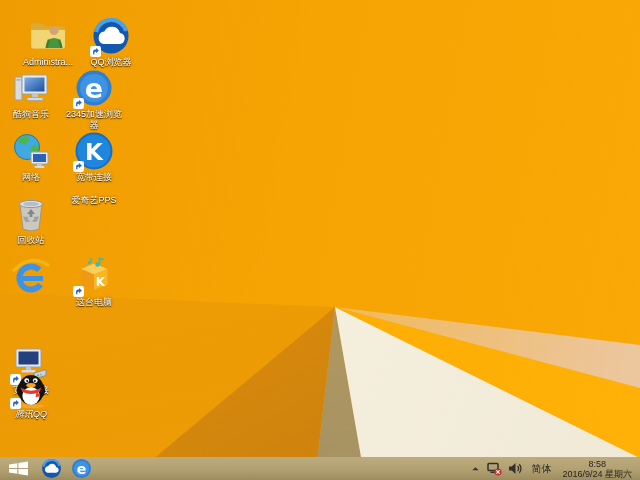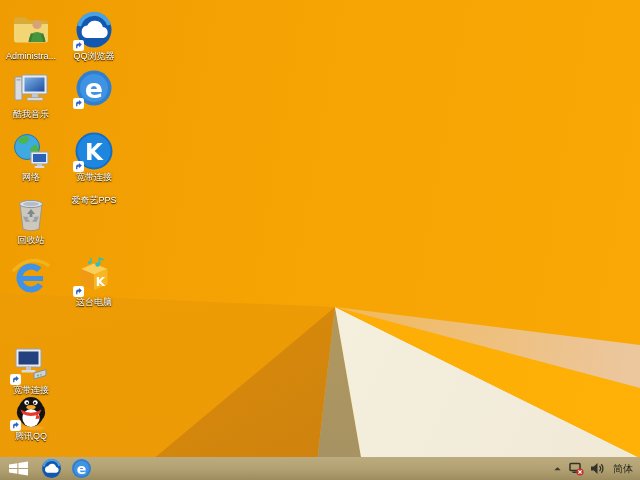--- a/index.html
+++ b/index.html
@@ -23,22 +23,22 @@
   
   .cell{position:absolute;width:60px;text-align:center;cursor:default;}
   .icobox{position:relative;width:40px;height:40px;margin:0 auto;}
   .icobox svg.main{width:40px;height:40px;display:block;}
   .sc{position:absolute;left:-1px;bottom:-1px;width:11px;height:11px;}
   .lbl{margin-top:1px;font-size:9px;line-height:11px;color:#fff;
        text-shadow:0 1px 1px rgba(0,0,0,.85),0 0 3px rgba(0,0,0,.45);
        word-break:break-all;}
   
   .c0{left:1px;} .c1{left:64px;}
-  .r0{top:10px;} .r1{top:68px;} .r2{top:131px;} .r3{top:194px;}
-  .r4{top:256px;} .r5{top:344px;} .r6{top:390px;}
+  .r0{top:16px;padding-left:17px;} .r1{top:68px;} .r2{top:131px;} .r3{top:194px;}
+  .r4{top:256px;} .r5{top:344px;} .r6{top:368px;font-style:italic;}
   
   .taskbar{position:absolute;left:0;right:0;bottom:0;height:23px;
      background:linear-gradient(#bcab7e 0%,#b1a172 55%,#9c8c5e 100%);
      display:flex;align-items:center;}
   .startbtn{width:36px;height:23px;display:flex;align-items:center;justify-content:center;}
   .tb-app{width:30px;height:23px;display:flex;align-items:center;justify-content:center;}
   .tb-app svg{width:21px;height:21px;}
   .tray{margin-left:auto;display:flex;align-items:center;gap:6px;padding-right:5px;height:100%;}
   .tray svg{display:block;}
   .ime{font-size:10px;color:#26251f;padding:0 2px;}
@@ -93,35 +93,36 @@
     </linearGradient>
         </defs>
     <rect x="4" y="9" width="7" height="23" rx="1" fill="#d8dce1" stroke="#979da6" stroke-width="1"></rect>
     <rect x="5.5" y="11" width="4" height="1.6" fill="#aab0b8"></rect>
     <rect x="11" y="7" width="25" height="19" rx="1.5" fill="#e7eaee" stroke="#9aa0a8" stroke-width="1"></rect>
     <rect x="13.5" y="9.5" width="20" height="14" fill="url(#gscr)"></rect>
     <rect x="21" y="26" width="6" height="3.5" fill="#c2c7ce"></rect>
     <rect x="16" y="29.5" width="16" height="3" rx="1.2" fill="#d8dce1" stroke="#9aa0a8" stroke-width=".8"></rect>
   </svg>
     </div>
-  <div class="lbl">酷我音乐</div>
+  <div class="lbl">酷狗音乐</div>
 </div>
 
 <div class="cell c1 r1">
   <div class="icobox">
     <svg class="main" viewBox="0 0 40 40">
       <circle cx="20" cy="20" r="17.5" fill="#2d7fd4"></circle>
       <circle cx="20" cy="20" r="14" fill="#3f93e2"></circle>
       <text x="20" y="30" font-size="27" font-weight="bold" fill="#ffffff" text-anchor="middle" font-family="DejaVu Sans">e</text>
     </svg>
     <svg class="sc" viewBox="0 0 10 10">
       <rect width="10" height="10" rx="2" fill="#fff"></rect>
       <path d="M2.8 7.4 V5 q0-1.8 1.8-1.8 h0.9 V1.9 L8 4.2 5.5 6.5 V5.2 h-0.6 q-0.9 0-0.9 1v1.2 Z" fill="#2e64c8"></path>
     </svg>
   </div>
+  <div class="lbl">2345加速浏览器</div>
 </div>
 
 <div class="cell c0 r2">
   <div class="icobox">
       <svg class="main" viewBox="0 0 40 40">
     <circle cx="16" cy="16" r="12.5" fill="#3fa9e0"></circle>
     <path d="M7 10 q4-5.5 9.5-4.5 l2 3.5 -4.5 4 -5.5-1 Z" fill="#4cb748"></path>
     <path d="M19 17 l5.5-3.5 4 4.5 -3.5 5 -5-2.5 Z" fill="#4cb748"></path>
     <circle cx="16" cy="16" r="12.5" fill="none" stroke="#2277b0" stroke-width="1"></circle>
     <rect x="20" y="21" width="17" height="12" rx="1" fill="#e7eaee" stroke="#9aa0a8" stroke-width="1"></rect>
@@ -272,14 +273,18 @@
       <rect x="3.5" y="9.5" width="5" height="1.5" fill="#33312a"></rect>
       <circle cx="11" cy="10" r="3.6" fill="#c1332b"></circle>
       <path d="M9.4 8.4 l3.2 3.2 M12.6 8.4 l-3.2 3.2" stroke="#ffffff" stroke-width="1.2"></path>
     </svg>
     <svg width="15" height="13" viewBox="0 0 15 13">
       <path d="M1 4.5 h2.8 L7.5 1 v11 L3.8 8.5 H1 Z" fill="#33312a"></path>
       <path d="M9.5 4 a3.6 3.6 0 0 1 0 5" stroke="#33312a" stroke-width="1.3" fill="none"></path>
       <path d="M11.3 2.2 a6.4 6.4 0 0 1 0 8.6" stroke="#33312a" stroke-width="1.3" fill="none"></path>
     </svg>
     <div class="ime">简体</div>
+    <div class="clock">
+      <div>8:58</div>
+      <div>2016/9/24 星期六</div>
+    </div>
   </div>
 </div>
 
 </body></html>

